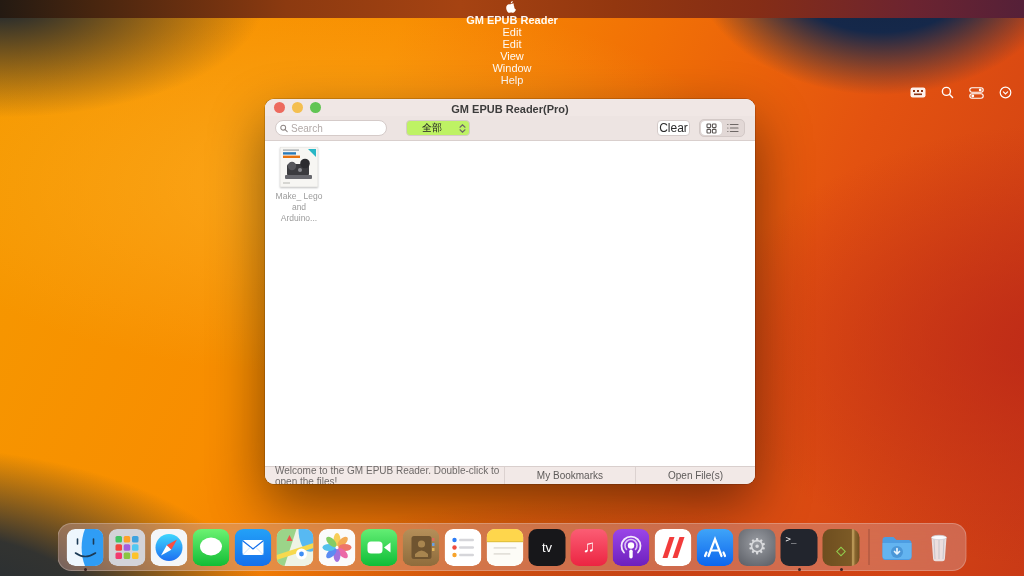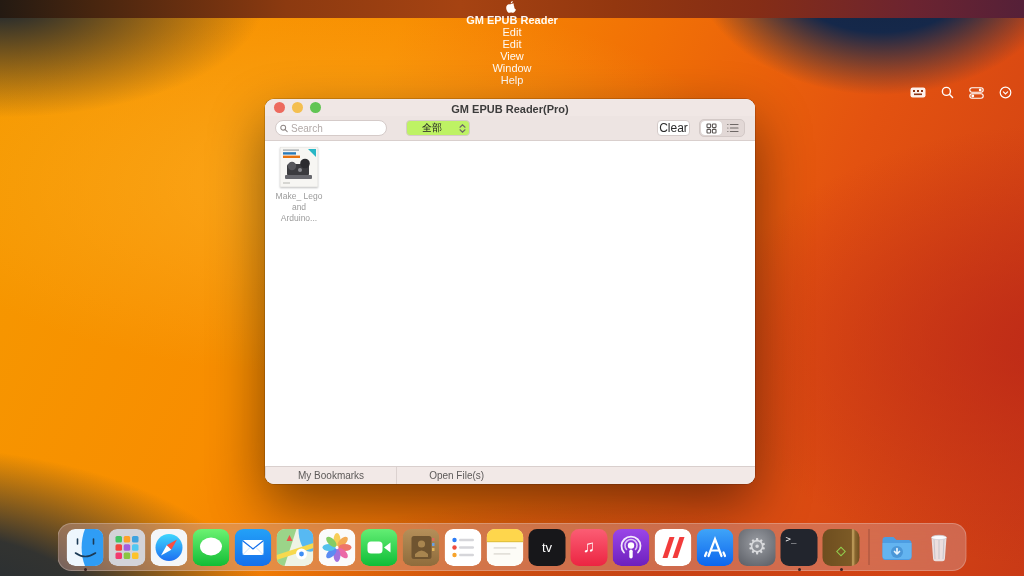--- a/index.html
+++ b/index.html
@@ -246,20 +246,21 @@
         <rect x="3" y="35.5" width="7" height="1" fill="#b6b6b2"></rect>
       </svg>
       <div class="book-caption">
         <div>Make_ Lego</div>
         <div>and Arduino...</div>
       </div>
     </div>
   </div>
 
   <div class="statusbar">
+    <span class="status-msg">Welcome to the GM EPUB Reader. Double-click to open the files!</span>
     <span class="status-btn">My Bookmarks</span>
     <span class="status-btn">Open File(s)</span>
   </div>
 </div>
 
 <div class="dock">
 
   <div class="dock-item">
     <div class="dock-icon">
       <svg viewBox="0 0 37 37">

